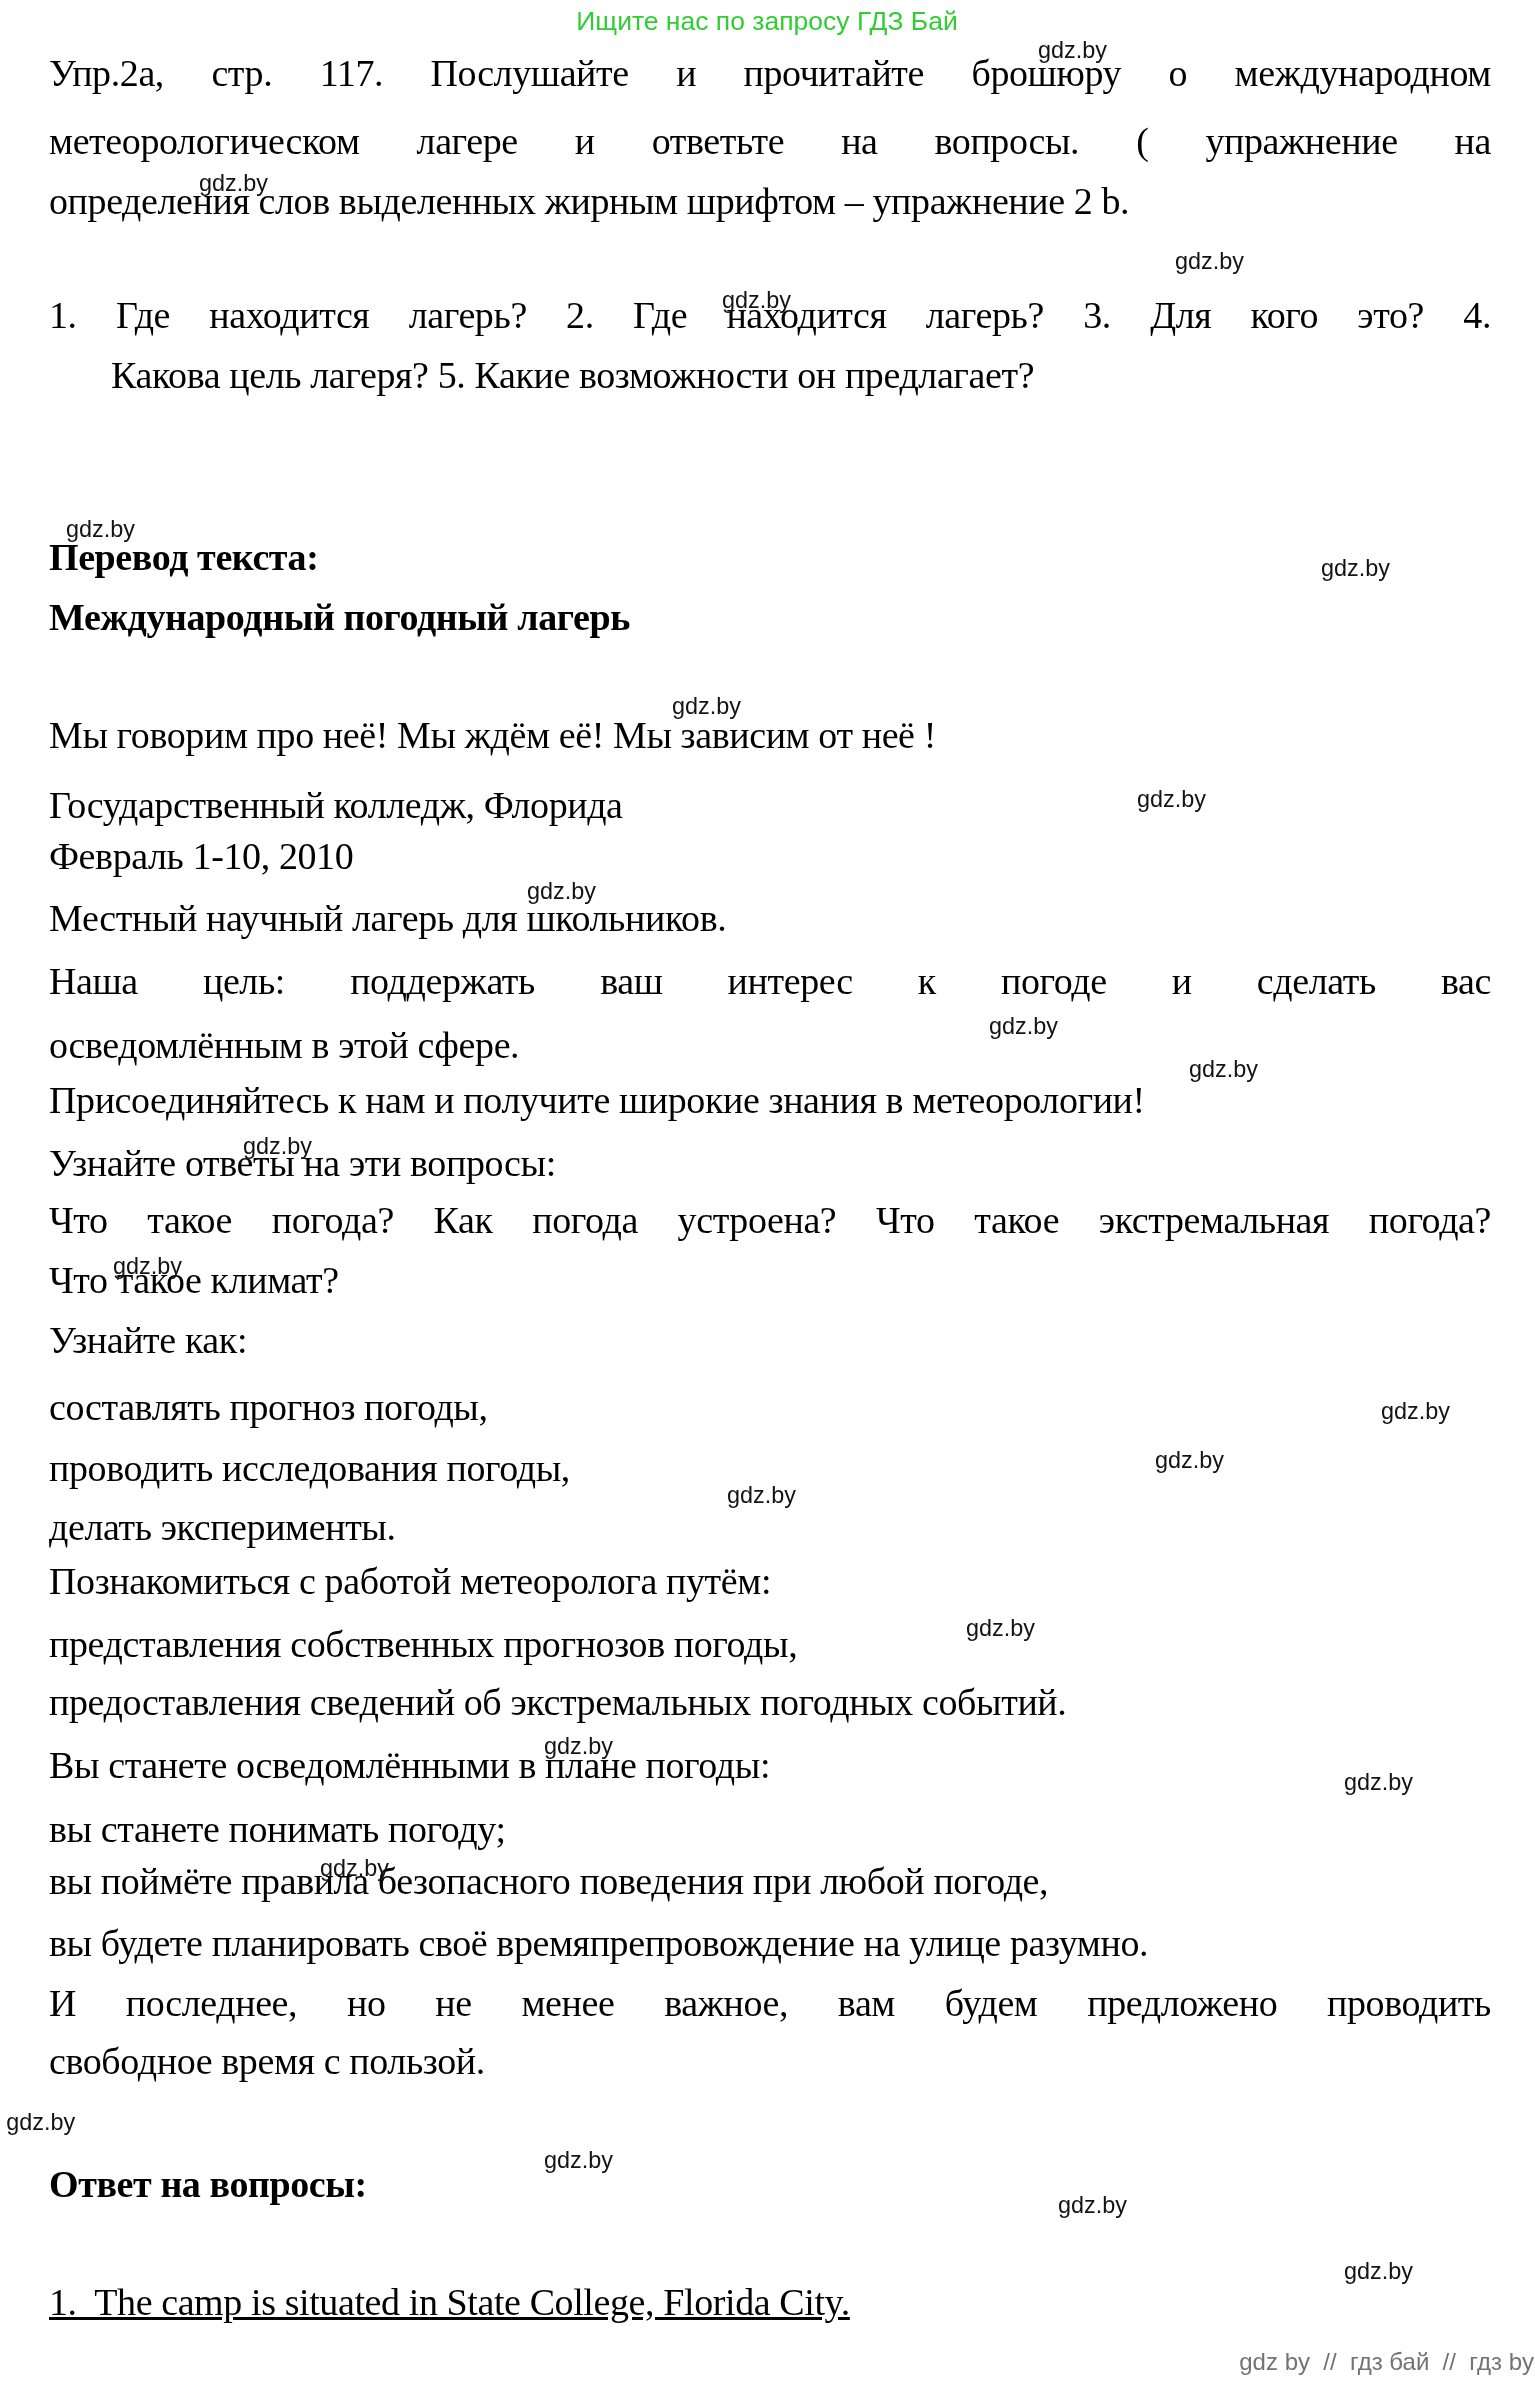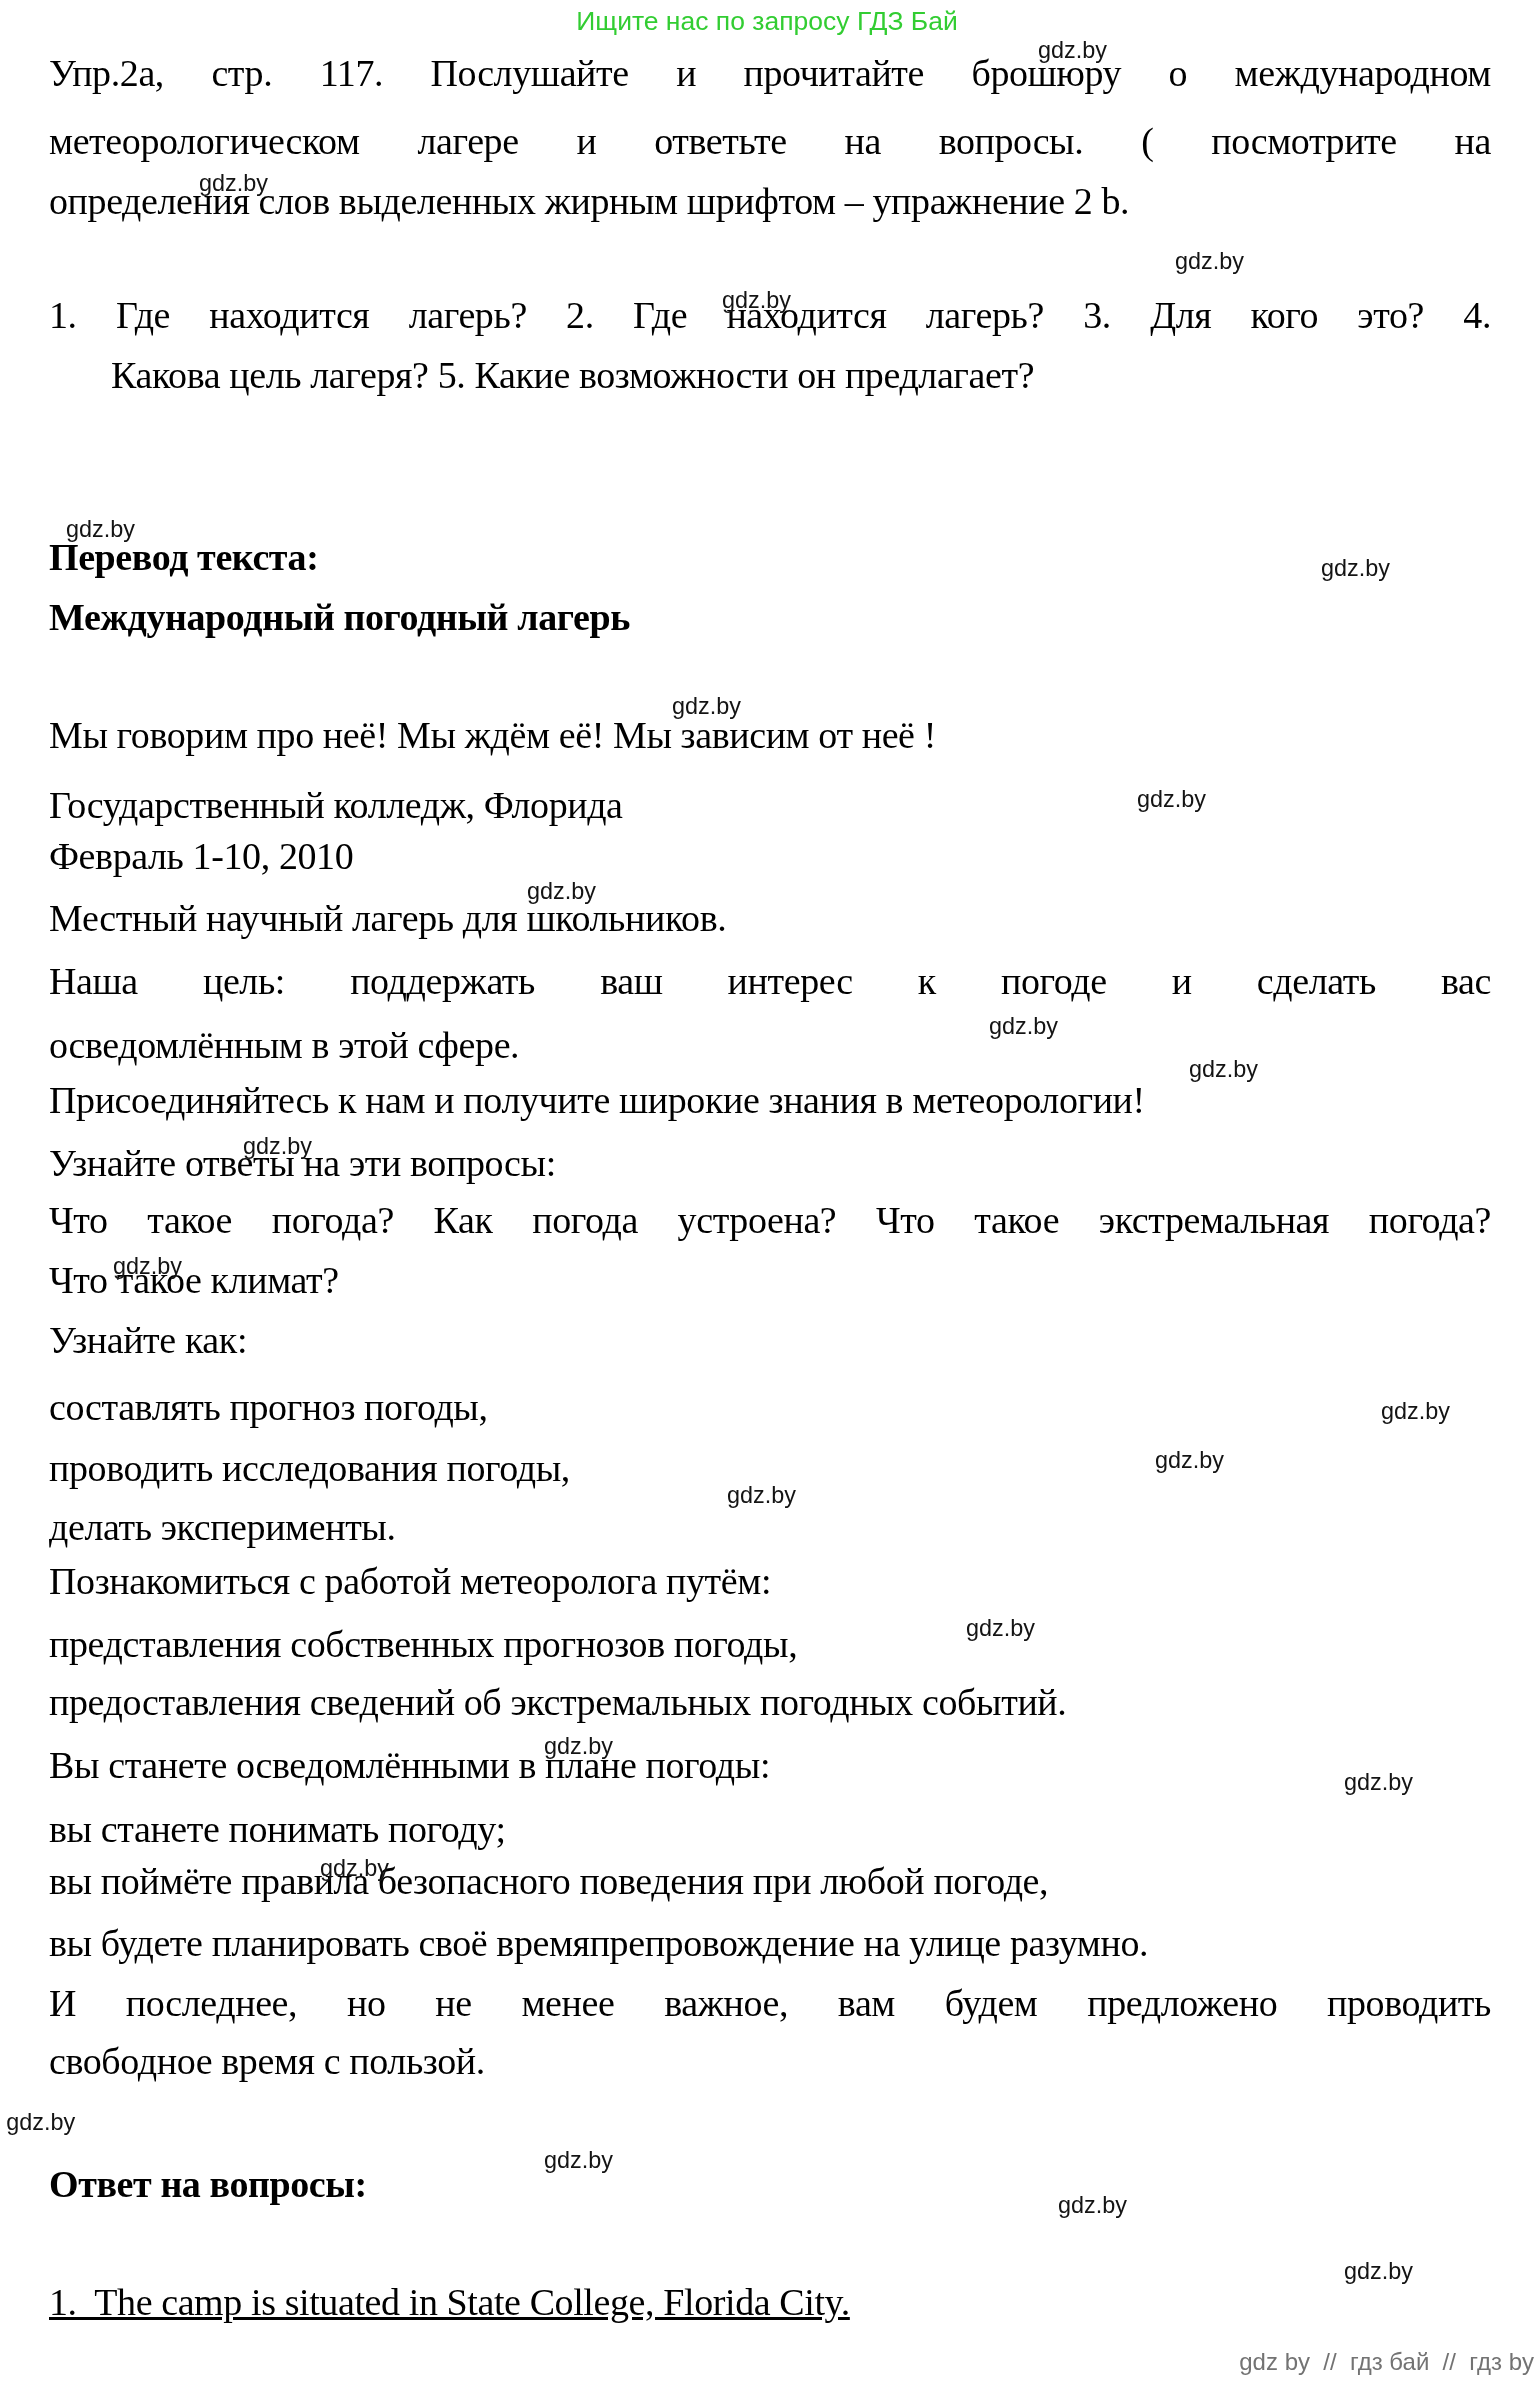--- a/index.html
+++ b/index.html
@@ -19,21 +19,21 @@
         font-family:"Liberation Sans", sans-serif;font-size:24px;line-height:30px;color:#737373;}
 </style>
 </head>
 <body>
 
 <div id="page">
 
   <div class="banner">Ищите нас по запросу ГДЗ Бай</div>
 
   <div class="line just" style="top:51px">Упр.2а, стр. 117. Послушайте и прочитайте брошюру о международном</div>
-  <div class="line just" style="top:119px">метеорологическом лагере и ответьте на вопросы. ( посмотрите на</div>
+  <div class="line just" style="top:119px">метеорологическом лагере и ответьте на вопросы. ( упражнение на</div>
   <div class="line" style="top:179px">определения слов выделенных жирным шрифтом – упражнение 2 b.</div>
 
   <div class="line just" style="top:293px">1. Где находится лагерь? 2. Где находится лагерь? 3. Для кого это? 4.</div>
   <div class="line" style="top:353px;left:111px">Какова цель лагеря? 5. Какие возможности он предлагает?</div>
 
   <div class="line bold" style="top:535px">Перевод текста:</div>
   <div class="line bold center" style="top:595px">Международный погодный лагерь</div>
 
   <div class="line" style="top:713px">Мы говорим про неё! Мы ждём её! Мы зависим от неё !</div>
   <div class="line" style="top:783px">Государственный колледж, Флорида</div>

